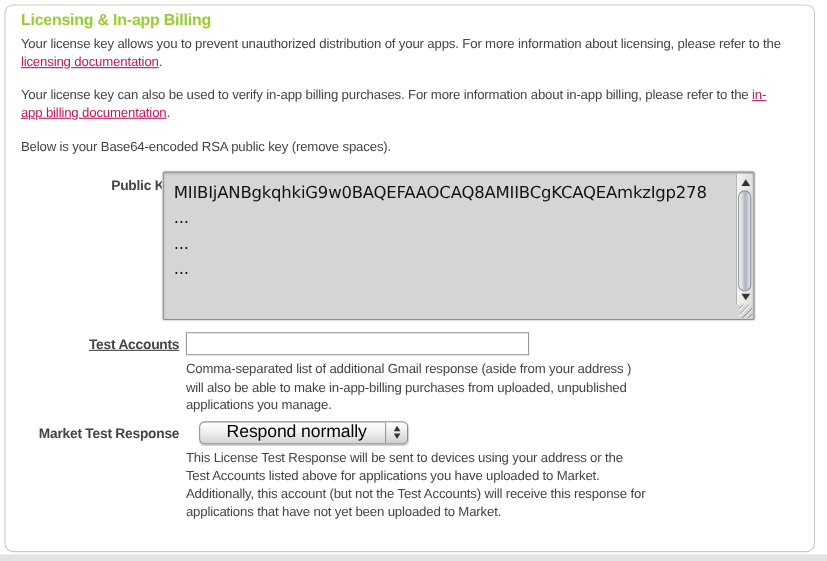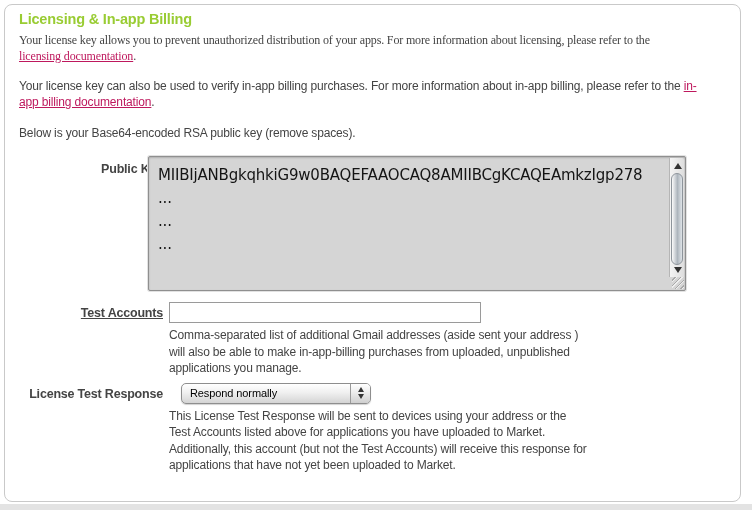--- a/index.html
+++ b/index.html
@@ -12,21 +12,21 @@
     padding: 6px 14px 0 14px;
   }
   .bottom-strip {
     position: absolute; left: 0; bottom: 0; width: 752px; height: 6px;
     background: #e3e3e3;
   }
 
   h1.page-title { font-size: 14.5px; font-weight: bold; color: #99cc33; letter-spacing: -0.2px; }
 
   .intro { font-size: 12px; line-height: 16px; letter-spacing: -0.15px; color: #444; }
-  .p1 { margin-top: 5px; font-family: Liberation Serif, serif; }
+  .p1 { margin-top: 5px; }
   .p2 { margin-top: 14px; }
   .p3 { margin-top: 15px; }
   a.lnk { color: #be185d; text-decoration: underline; cursor: pointer; }
 
   .row { display: flex; }
   .row-label {
     width: 150px; flex: 0 0 150px; text-align: right; padding-right: 6px;
     font-size: 12.5px; font-weight: bold; color: #444; letter-spacing: -0.2px;
   }
   .row-control { flex: 1; }
@@ -81,21 +81,21 @@
 
   
   .row-response { margin-top: 6px; }
   .row-response .row-label { padding-top: 4px; }
   .popup {
     display: inline-flex; align-items: center; margin-left: 12px;
     width: 190px; height: 21px; border: 1px solid #8e8e8e; border-radius: 5px;
     background: linear-gradient(#ffffff, #f0f0f0 45%, #d4d4d4);
     box-shadow: 0 1px 1px rgba(0,0,0,0.18); cursor: pointer; overflow: hidden;
   }
-  .popup-text { flex: 1; padding-left: 8px; font-size: 11px; color: #000; letter-spacing: -0.1px; white-space: nowrap; }
+  .popup-text { flex: 1; padding-left: 8px; font-size: 16px; color: #000; letter-spacing: -0.1px; white-space: nowrap; margin-left: 16px; }
   .popup-arrows {
     width: 20px; height: 100%; border-left: 1px solid #9a9a9a;
     background: linear-gradient(#ffffff, #ececec 45%, #cfcfcf);
     display: flex; flex-direction: column; align-items: center; justify-content: center; gap: 2px;
   }
   .popup-arrows .tri-up { border-left-width: 3.5px; border-right-width: 3.5px; border-bottom-width: 5px; }
   .popup-arrows .tri-down { border-left-width: 3.5px; border-right-width: 3.5px; border-top-width: 5px; }
 </style>
 </head>
 <body>
@@ -134,29 +134,29 @@
         <div class="resize-grip"></div>
       </div>
     </div>
   </div>
 
   <div class="row row-test">
     <div class="row-label">Test Accounts</div>
     <div class="row-control">
       <input class="ta-input" type="text" value="" style="">
       <div class="help">
-        <div>Comma-separated list of additional Gmail addresses (aside sent your address )</div>
+        <div>Comma-separated list of additional Gmail response (aside from your address )</div>
         <div>will also be able to make in-app-billing purchases from uploaded, unpublished</div>
         <div>applications you manage.</div>
       </div>
     </div>
   </div>
 
   <div class="row row-response">
-    <div class="row-label">License Test Response</div>
+    <div class="row-label">Market Test Response</div>
     <div class="row-control">
       <div class="popup">
         <span class="popup-text">Respond normally</span>
         <span class="popup-arrows">
           <span class="tri tri-up"></span>
           <span class="tri tri-down"></span>
         </span>
       </div>
       <div class="help">
         <div>This License Test Response will be sent to devices using your address or the</div>

